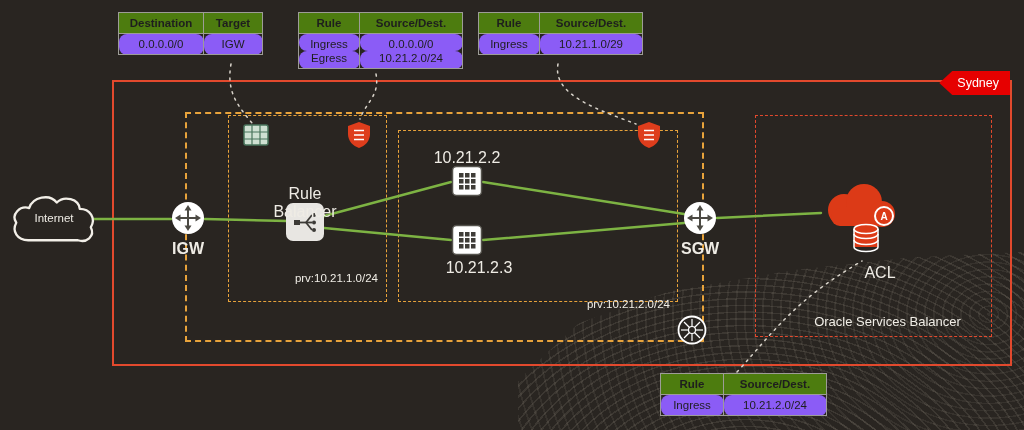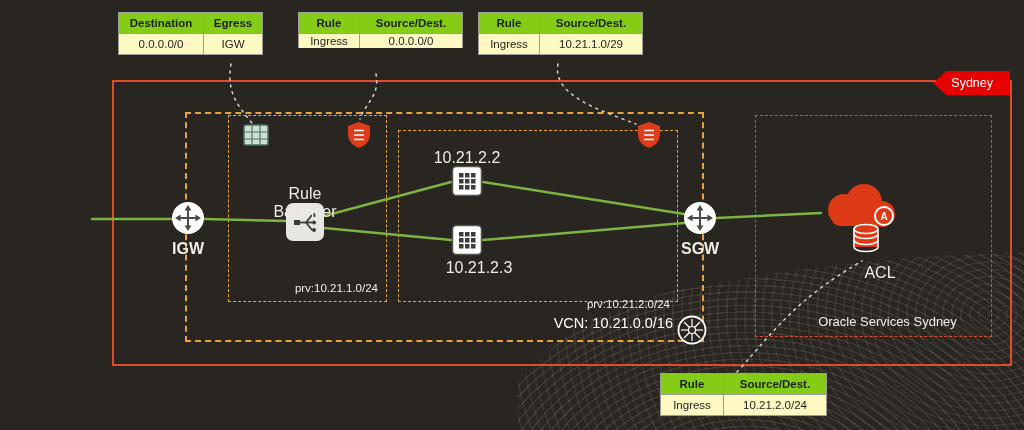--- a/index.html
+++ b/index.html
@@ -18,39 +18,39 @@
   
   .region-box{position:absolute; left:112px; top:80px; width:896px; height:282px; border:2px solid #e2492d;}
   .vcn-box{position:absolute; left:185px; top:112px; width:515px; height:226px; border:2px dashed #e8a33b;}
   .subnet-box{position:absolute; border:1.5px dashed #e8a33b;}
   .subnet1{left:228px; top:115px; width:157px; height:185px;}
   .subnet2{left:398px; top:130px; width:278px; height:170px;}
   .osn-box{position:absolute; left:755px; top:115px; width:235px; height:220px; border:1.5px dashed #e2492d;}
   
   .badge{
     position:absolute; right:14px; top:71px; height:24px; line-height:24px;
-    padding:0 17px 0 18px; background:#e60000; color:#fff; font-size:12.5px;
+    padding:0 11px 0 18px; background:#e60000; color:#fff; font-size:12.5px;
     clip-path: polygon(13px 0, 100% 0, 100% 100%, 13px 100%, 0 50%);
   }
   
   .wires{position:absolute; left:0; top:0; pointer-events:none;}
   
   .node{position:absolute;}
   .lb-tile{left:286px; top:203px; width:38px; height:38px; background:#e8e6e2; border-radius:7px;
     display:flex; align-items:center; justify-content:center;}
   .lbl{position:absolute; color:#efece5; font-size:16px; text-align:center;}
   .lbl-b{font-weight:bold;}
   .subnet-lbl{position:absolute; color:#f0ede6; font-size:11.5px; text-align:right;}
   .vcn-lbl{position:absolute; left:538px; top:315px; width:135px; text-align:right; color:#fff; font-size:14.5px;}
   .osn-lbl{position:absolute; left:785px; top:314px; width:205px; text-align:center; color:#f0ede6; font-size:13px;}
   .cloud-text{position:absolute; left:0; top:24px; width:100%; text-align:center; color:#efece5; font-size:11.5px;}
   
   .tbl{position:absolute; border-collapse:collapse; font-size:11.5px; color:#1e1e1e;}
-  .tbl th{background:#84cc16; font-weight:bold;}
-  .tbl td{background:#fef9c3;}
+  .tbl th{background:#4d7c0f; font-weight:bold;}
+  .tbl td{background:#8b5cf6;border-radius:8px;}
   .tbl th,.tbl td{border:1px solid #9d9c97; padding:4px 9px; text-align:center; white-space:nowrap;}
   .tbl-join tbody tr:first-child td{border-bottom:0; padding-bottom:1px;}
   .tbl-join tbody tr:last-child td{border-top:0; padding-top:1px;}
 </style>
 </head>
 <body>
 
 <div class="stage">
 
   <div class="fingerprint"></div>
@@ -74,20 +74,26 @@
       <line x1="717" y1="218" x2="821" y2="213"></line>
     </g>
     <g stroke="#d8d3ca" stroke-width="1.5" stroke-dasharray="2 5" stroke-linecap="round" fill="none">
       <path d="M 231 64 C 226 92, 238 106, 252 123"></path>
       <path d="M 376 74 C 380 96, 366 102, 360 119"></path>
       <path d="M 558 64 C 552 96, 600 110, 636 124"></path>
       <path d="M 737 372 C 775 330, 795 300, 862 261"></path>
     </g>
   </svg>
 
+  <div class="node" style="left:8px; top:188px; width:92px; height:64px;">
+    <svg width="92" height="64" viewBox="0 0 100 64">
+      <path d="M22 54 C10 54 4 44 9 35 C3 26 13 16 23 19 C27 7 45 3 53 13 C61 5 77 9 78 20 C89 20 96 30 90 40 C95 50 85 57 76 54 Z" fill="#292521" stroke="#f2efe8" stroke-width="2.5" stroke-linejoin="round"></path>
+    </svg>
+    <div class="cloud-text">Internet</div>
+  </div>
 
   <div class="node" style="left:171px; top:201px;">
     <svg width="34" height="34">
       <circle cx="17" cy="17" r="16" fill="#ffffff"></circle>
       <g stroke="#4c4a44" stroke-width="2">
           <line x1="17" y1="8" x2="17" y2="26"></line>
           <line x1="8" y1="17" x2="26" y2="17"></line>
         </g>
       <g fill="#4c4a44">
         <polygon points="13.5,9.5 17,4 20.5,9.5"></polygon>
@@ -203,43 +209,42 @@
       <path d="M7 9.5 H17 M7 14 H17 M7 18.5 H17" stroke="#ffffff" stroke-width="1.6"></path>
     </svg>
   </div>
   <div class="node" style="left:637px; top:121px;">
     <svg width="24" height="28">
       <path d="M12 1 L23 5 V13 C23 20 18 25 12 27 C6 25 1 20 1 13 V5 Z" fill="#de3d1c"></path>
       <path d="M7 9.5 H17 M7 14 H17 M7 18.5 H17" stroke="#ffffff" stroke-width="1.6"></path>
     </svg>
   </div>
 
-  <div class="vcn-lbl">VCN: 10.21.0.0/16</div>
   <div class="node" style="left:677px; top:315px;">
     <svg width="30" height="30">
       <circle cx="15" cy="15" r="13.5" fill="#292521" stroke="#ffffff" stroke-width="1.8"></circle>
       <g stroke="#ffffff" stroke-width="1.2">
         <line x1="15" y1="4" x2="15" y2="26"></line>
           <line x1="4" y1="15" x2="26" y2="15"></line>
         <line x1="7" y1="7" x2="23" y2="23"></line>
           <line x1="23" y1="7" x2="7" y2="23"></line>
       </g>
       <circle cx="15" cy="15" r="3.5" fill="#292521" stroke="#ffffff" stroke-width="1.2"></circle>
     </svg>
   </div>
 
-  <div class="subnet-lbl" style="left:250px; top:282px; width:128px;">prv:10.21.1.0/24</div>
+  <div class="subnet-lbl" style="left:250px; top:272px; width:128px;">prv:10.21.1.0/24</div>
   <div class="subnet-lbl" style="left:540px; top:298px; width:130px;">prv:10.21.2.0/24</div>
-  <div class="osn-lbl">Oracle Services Sydney</div>
+  <div class="osn-lbl">Oracle Services Balancer</div>
 
   <table class="tbl" style="left:118px; top:12px;">
     <thead>
         <tr>
       <th style="min-width:66px;">Destination</th>
-      <th style="min-width:40px;">Egress</th>
+      <th style="min-width:40px;">Target</th>
     </tr>
       </thead>
     <tbody>
         <tr>
       <td>0.0.0.0/0</td>
       <td>IGW</td>
     </tr>
       </tbody>
   </table>
 
@@ -248,20 +253,24 @@
         <tr>
       <th style="min-width:42px;">Rule</th>
       <th style="min-width:84px;">Source/Dest.</th>
     </tr>
       </thead>
     <tbody>
       <tr>
         <td>Ingress</td>
         <td>0.0.0.0/0</td>
       </tr>
+      <tr>
+        <td>Egress</td>
+        <td>10.21.2.0/24</td>
+      </tr>
     </tbody>
   </table>
 
   <table class="tbl" style="left:478px; top:12px;">
     <thead>
         <tr>
       <th style="min-width:42px;">Rule</th>
       <th style="min-width:84px;">Source/Dest.</th>
     </tr>
       </thead>

